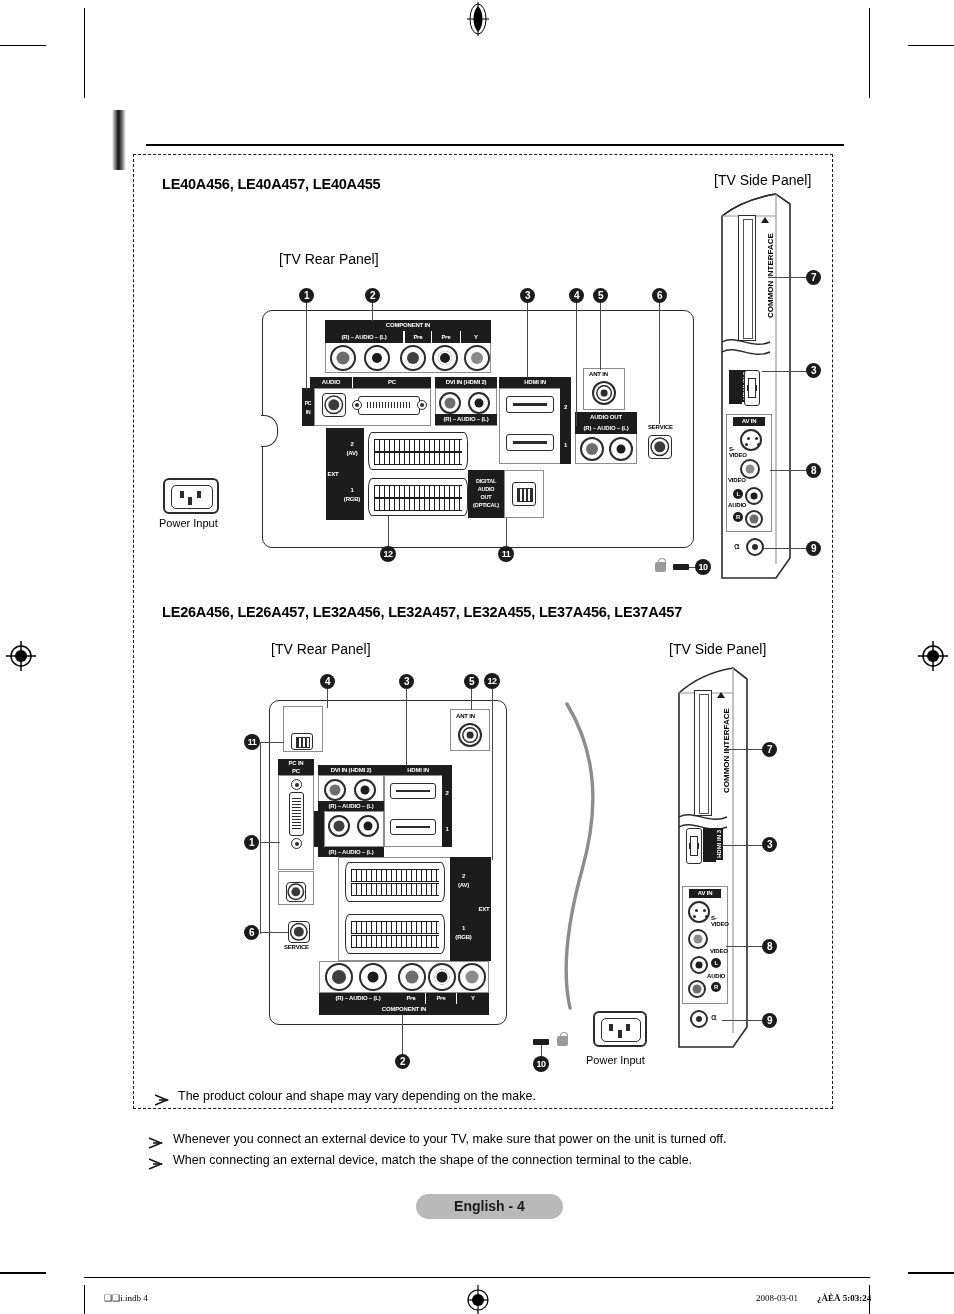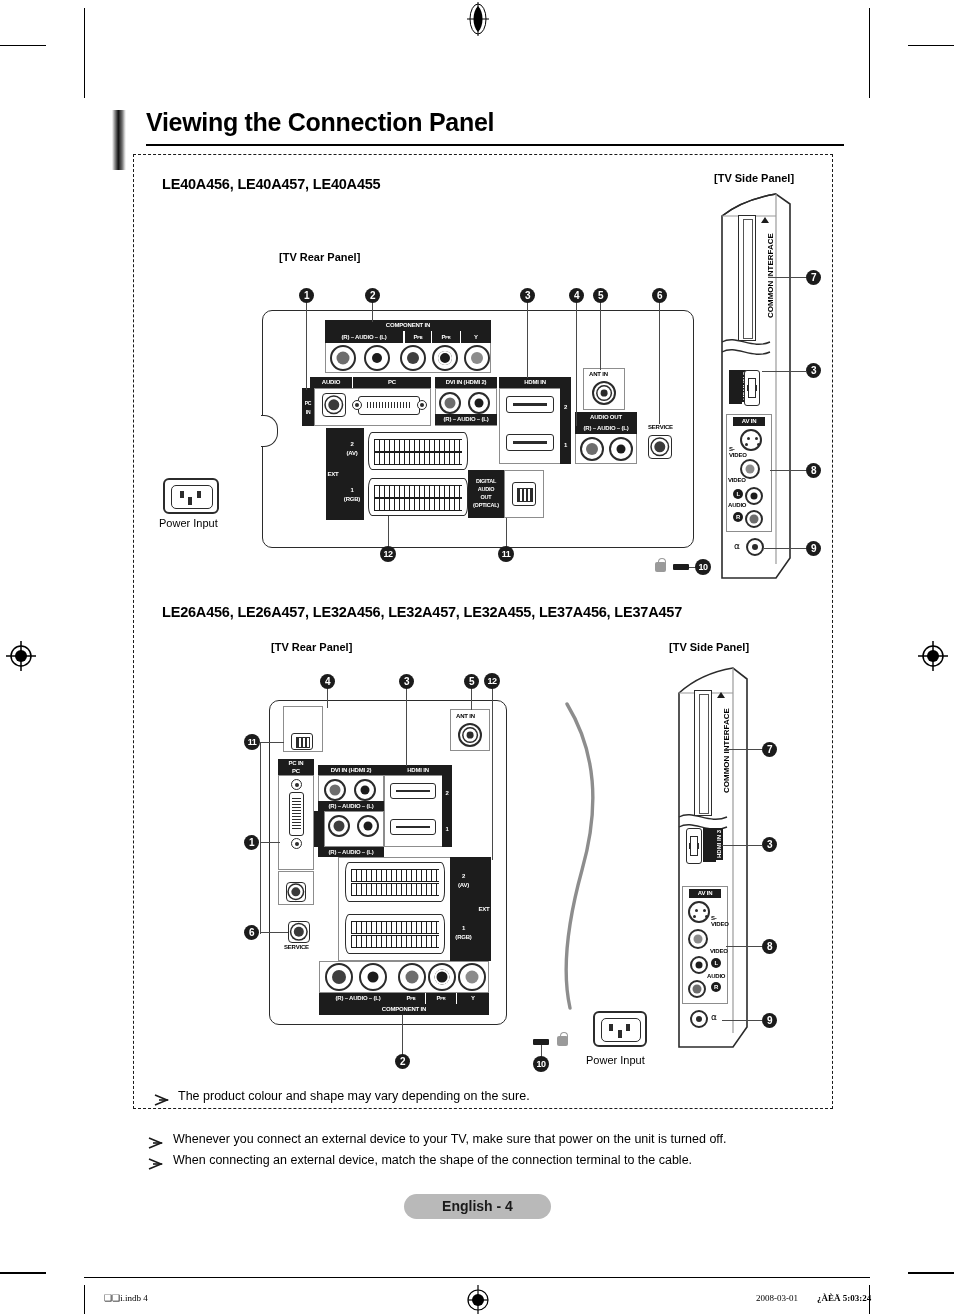--- a/index.html
+++ b/index.html
@@ -16,21 +16,21 @@
      background:linear-gradient(90deg,#fff 0%,#9a9a9a 18%,#111 45%,#6e6e6e 72%,#d4d4d4 90%,#ffffff 100%);}
   #page-title{position:absolute;left:34px;top:0;font-size:25px;font-weight:bold;letter-spacing:-0.3px;
      font-family:"Liberation Sans",sans-serif;white-space:nowrap;}
   #title-rule{position:absolute;left:34px;top:36px;width:698px;height:1.5px;background:#000;}
 
   
   #dashed-box{position:absolute;left:133px;top:154px;width:700px;height:955px;
      border:1.4px dashed #1a1a1a;box-sizing:border-box;}
 
   .model-line{position:absolute;font-size:14.5px;font-weight:bold;letter-spacing:-0.2px;white-space:nowrap;}
-  .panel-cap{position:absolute;font-size:11px;font-weight:bold;white-space:nowrap;}
+  .panel-cap{position:absolute;font-size:14px;font-weight:normal;white-space:nowrap;}
 
   
   .cal{position:absolute;border-radius:50%;background:#1b1b1b;color:#fff;
        font-size:10px;font-weight:bold;text-align:center;line-height:15px;
        width:15px;height:15px;letter-spacing:-0.5px;z-index:6;}
   .cal.w{width:16px;height:16px;line-height:16px;font-size:9px;}
   .lead{position:absolute;background:#4a4a4a;z-index:2;}
   .lead.v{width:1px;}
   .lead.h{height:1px;}
 
@@ -104,21 +104,21 @@
   .sidebody svg{display:block;overflow:visible;}
   .ci-slot{position:absolute;border:1.8px solid #2b2b2b;background:#fff;box-sizing:border-box;}
   .ci-slot::after{content:"";position:absolute;left:28%;top:2.5%;width:44%;height:95%;background:#fff;border:1px solid #555;}
   .vert{position:absolute;white-space:nowrap;transform-origin:0 0;font-weight:bold;}
 
   
   .note{position:absolute;font-size:12.5px;white-space:nowrap;}
   .arrowhead{position:absolute;width:16px;height:12px;}
 
   
-  #page-badge{position:absolute;left:404px;top:1194px;width:147px;height:25px;border-radius:13px;
+  #page-badge{position:absolute;left:416px;top:1194px;width:147px;height:25px;border-radius:13px;
      background:#b9b9b9;text-align:center;line-height:25px;font-size:14px;font-weight:bold;color:#1a1a1a;}
 
   
   #footer-rule{position:absolute;left:84px;top:1277px;width:786px;height:0;border-top:1px solid #000;}
   .ftxt{position:absolute;font-size:9px;font-family:"Liberation Serif",serif;white-space:nowrap;}
   .fbar{position:absolute;width:1px;height:36px;background:#000;}
 </style>
 </head>
 <body>
 
@@ -147,21 +147,20 @@
   <svg width="30" height="30" viewBox="0 0 30 30">
       <circle cx="15" cy="15" r="10" fill="none" stroke="#000" stroke-width="1.5"></circle>
       <circle cx="15" cy="15" r="6" fill="#000"></circle>
       <line x1="15" y1="0" x2="15" y2="30" stroke="#000" stroke-width="1.5"></line>
       <line x1="0" y1="15" x2="30" y2="15" stroke="#000" stroke-width="1.5"></line>
     </svg>
 </div>
 
 <div id="title-bar">
   <div id="title-accent"></div>
-  <div id="page-title">Viewing the Connection Panel</div>
   <div id="title-rule"></div>
 </div>
 
 <div id="dashed-box"></div>
 
 <div class="model-line" style="left:162px;top:176px;">LE40A456, LE40A457, LE40A455</div>
 <div class="panel-cap" style="left:279px;top:251px;">[TV Rear Panel]</div>
 <div class="panel-cap" style="left:714px;top:172px;">[TV Side Panel]</div>
 
 <div class="pwr" style="left:163px;top:478px;width:56px;height:36px;">
@@ -561,21 +560,21 @@
 <div class="cal" style="left:762px;top:939px;">8</div>
 <div class="lead h" style="left:722px;top:1020px;width:40px;"></div>
 <div class="cal" style="left:762px;top:1013px;">9</div>
 
 <div class="arrowhead" style="left:154px;top:1092px;">
   <svg width="16" height="12" viewBox="0 0 16 12">
       <path d="M1 1 L13 6 L1 11" fill="none" stroke="#1a1a1a" stroke-width="1.6"></path>
       <path d="M5 6 L14 6" stroke="#1a1a1a" stroke-width="1.6"></path>
     </svg>
 </div>
-<div class="note" style="left:178px;top:1089px;">The product colour and shape may vary depending on the sure.</div>
+<div class="note" style="left:178px;top:1089px;">The product colour and shape may vary depending on the make.</div>
 
 <div class="arrowhead" style="left:148px;top:1135px;">
   <svg width="16" height="12" viewBox="0 0 16 12">
       <path d="M1 1 L13 6 L1 11" fill="none" stroke="#1a1a1a" stroke-width="1.6"></path>
       <path d="M5 6 L14 6" stroke="#1a1a1a" stroke-width="1.6"></path>
     </svg>
 </div>
 <div class="note" style="left:173px;top:1132px;">Whenever you connect an external device to your TV, make sure that power on the unit is turned off.</div>
 
 <div class="arrowhead" style="left:148px;top:1156px;">

